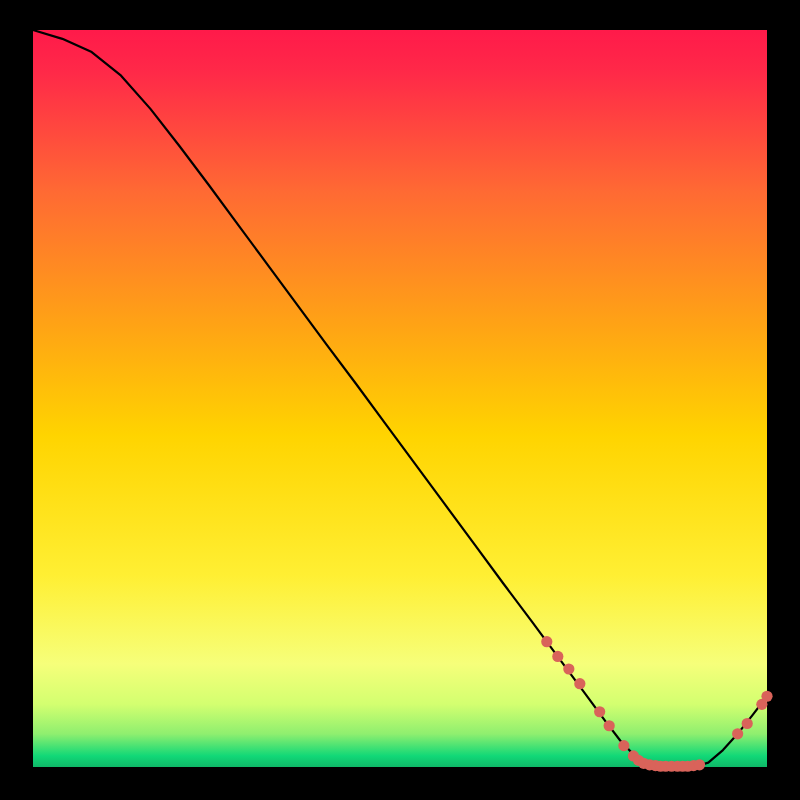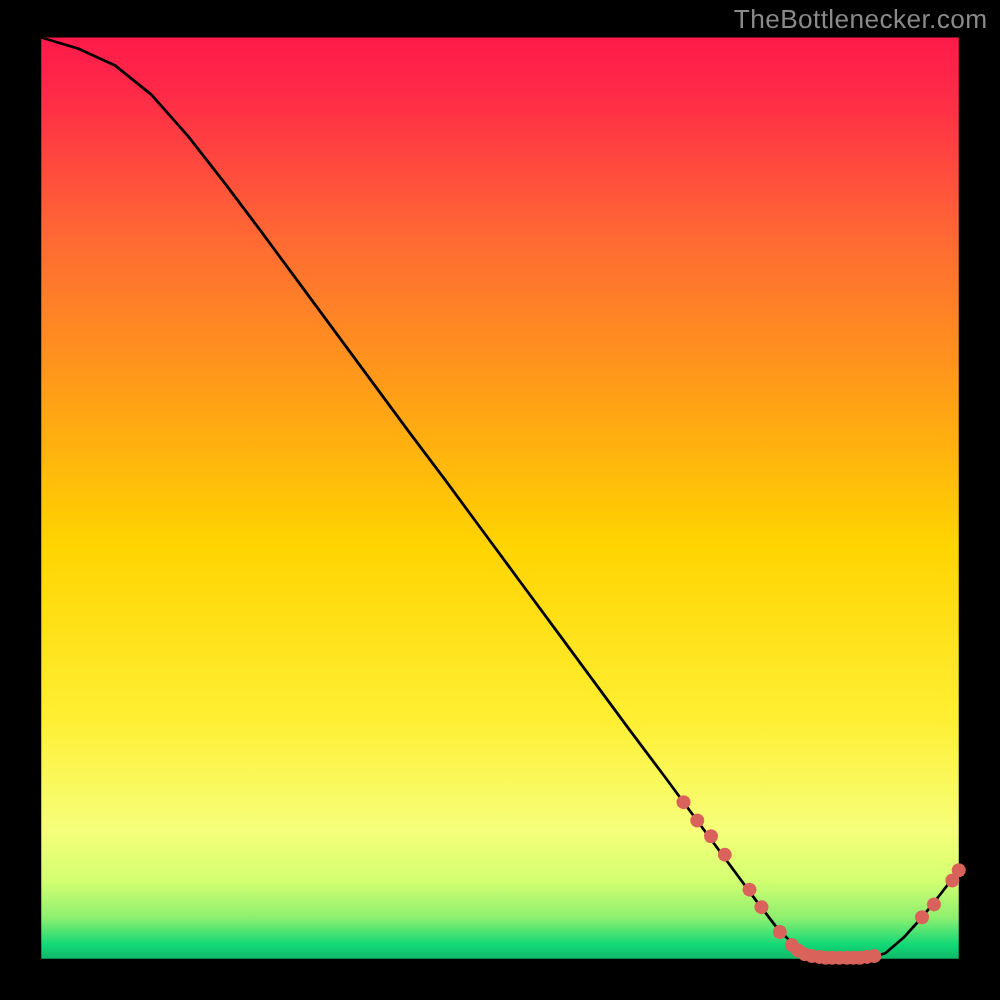--- a/index.html
+++ b/index.html
@@ -71,14 +71,13 @@
       <circle cx="677.45" cy="766.26" r="5.6" fill="#d9635a"></circle>
       <circle cx="682.59" cy="766.26" r="5.6" fill="#d9635a"></circle>
       <circle cx="687.73" cy="766.26" r="5.6" fill="#d9635a"></circle>
       <circle cx="693.60" cy="765.53" r="5.6" fill="#d9635a"></circle>
       <circle cx="699.47" cy="764.79" r="5.6" fill="#d9635a"></circle>
       <circle cx="737.64" cy="733.83" r="5.6" fill="#d9635a"></circle>
       <circle cx="747.18" cy="723.52" r="5.6" fill="#d9635a"></circle>
       <circle cx="761.86" cy="704.36" r="5.6" fill="#d9635a"></circle>
       <circle cx="767.00" cy="696.25" r="5.6" fill="#d9635a"></circle>
     </svg>
-  <div class="watermark">TheBottlenecker.com</div>
 </div>
 
 </body></html>

